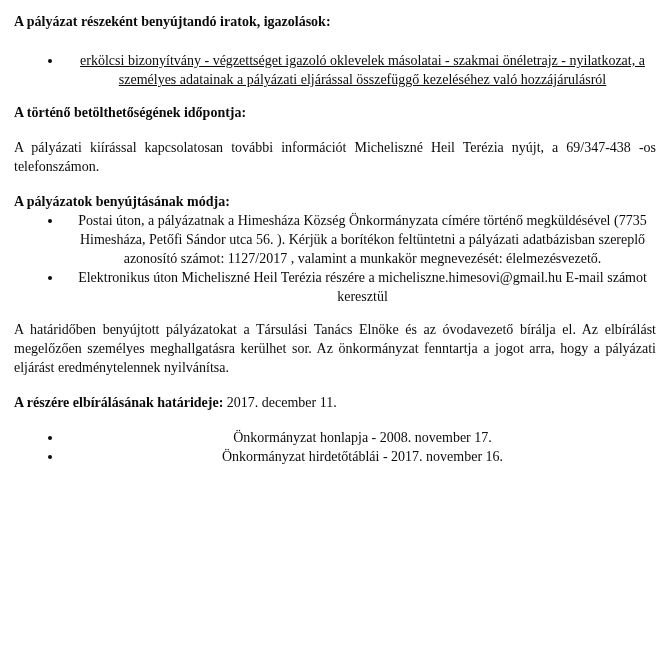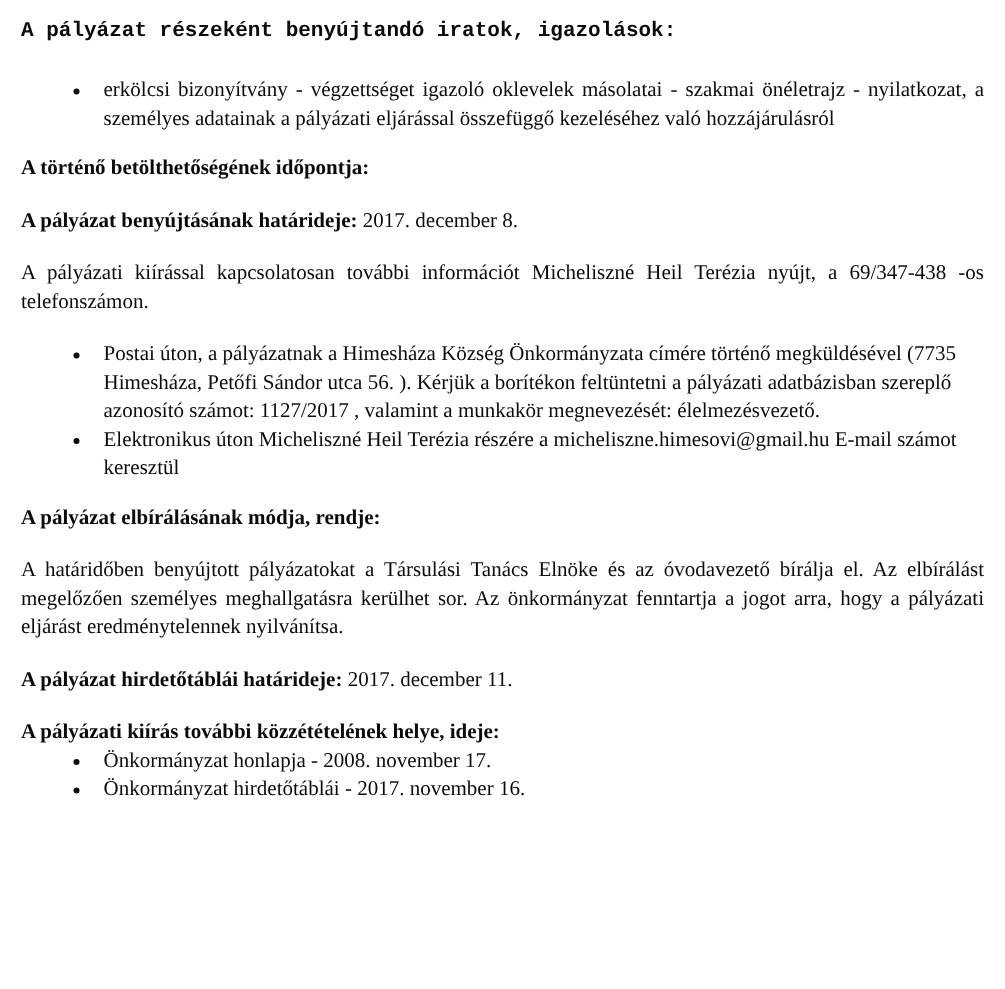--- a/index.html
+++ b/index.html
@@ -17,69 +17,66 @@
     color: #0b0b0b;
   }
   .page {
     padding: 12px 14px 0 14px;
     width: 642px;
   }
   p { margin: 0 0 16px 0; }
   .h {
     font-weight: bold;
   }
-  .h-big-gap { margin-bottom: 20px; font-family: Liberation Mono, monospace; }
+  .h-big-gap { margin-bottom: 20px; }
   .no-gap { margin-bottom: 0; }
   .justify { text-align: justify; }
   ul.bullets {
     margin: 0 0 14px 0;
     padding: 0 0 0 49px;
     list-style: disc outside;
   }
   ul.bullets li {
     padding-left: 6px;
     margin: 0;
+    text-align: center;
   }
-  .spacer-after-first-list { margin-bottom: 14px; }
+  .spacer-after-first-list { margin-bottom: 14px; text-decoration: underline; }
 </style>
 </head>
 <body>
 
 <div class="page">
 
   <p class="h h-big-gap">A pályázat részeként benyújtandó iratok, igazolások:</p>
 
   <ul class="bullets spacer-after-first-list">
     <li class="justify">erkölcsi bizonyítvány - végzettséget igazoló oklevelek másolatai - szakmai önéletrajz - nyilatkozat, a személyes adatainak a pályázati eljárással összefüggő kezeléséhez való hozzájárulásról</li>
   </ul>
 
   <p class="h">A történő betölthetőségének időpontja:</p>
 
 
-  <p>
-    <span class="h">A pályázat benyújtásának határideje:</span><span> 2017. december 8.</span>
-  </p>
 
   <p class="justify">A pályázati kiírással kapcsolatosan további információt Micheliszné Heil Terézia nyújt, a 69/347-438 -os telefonszámon.</p>
 
+  <p class="h no-gap">A pályázatok benyújtásának módja:</p>
 
   <ul class="bullets">
     <li>Postai úton, a pályázatnak a Himesháza Község Önkormányzata címére történő megküldésével (7735 Himesháza, Petőfi Sándor utca 56. ). Kérjük a borítékon feltüntetni a pályázati adatbázisban szereplő azonosító számot: 1127/2017 , valamint a munkakör megnevezését: élelmezésvezető.</li>
     <li>Elektronikus úton Micheliszné Heil Terézia részére a micheliszne.himesovi@gmail.hu E-mail számot keresztül</li>
   </ul>
 
-  <p class="h">A pályázat elbírálásának módja, rendje:</p>
 
   <p class="justify">A határidőben benyújtott pályázatokat a Társulási Tanács Elnöke és az óvodavezető bírálja el. Az elbírálást megelőzően személyes meghallgatásra kerülhet sor. Az önkormányzat fenntartja a jogot arra, hogy a pályázati eljárást eredménytelennek nyilvánítsa.</p>
 
   <p>
-    <span class="h">A pályázat hirdetőtáblái határideje:</span><span> 2017. december 11.</span>
+    <span class="h">A részére elbírálásának határideje:</span><span> 2017. december 11.</span>
   </p>
 
-  <p class="h no-gap">A pályázati kiírás további közzétételének helye, ideje:</p>
 
   <ul class="bullets">
     <li>Önkormányzat honlapja - 2008. november 17.</li>
     <li>Önkormányzat hirdetőtáblái - 2017. november 16.</li>
   </ul>
 
 
 </div>
 
 </body></html>

